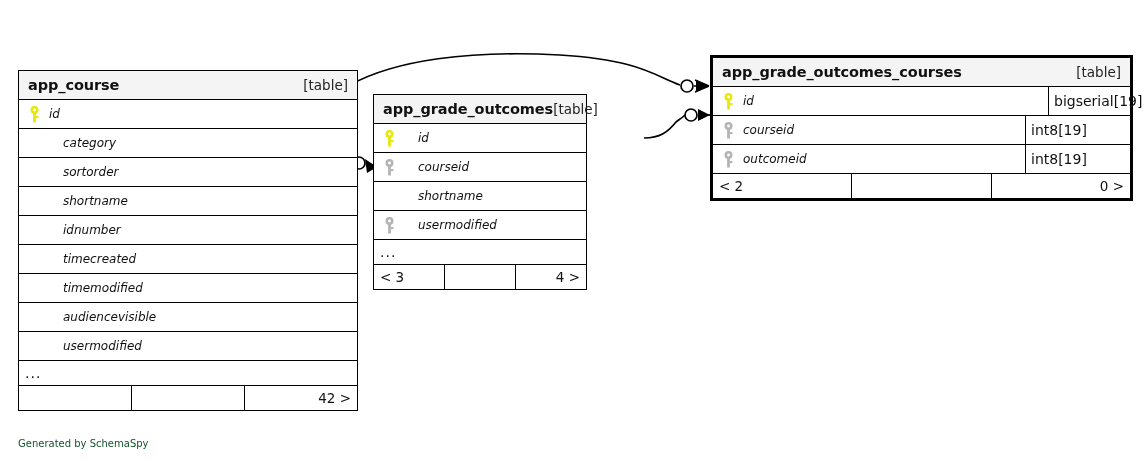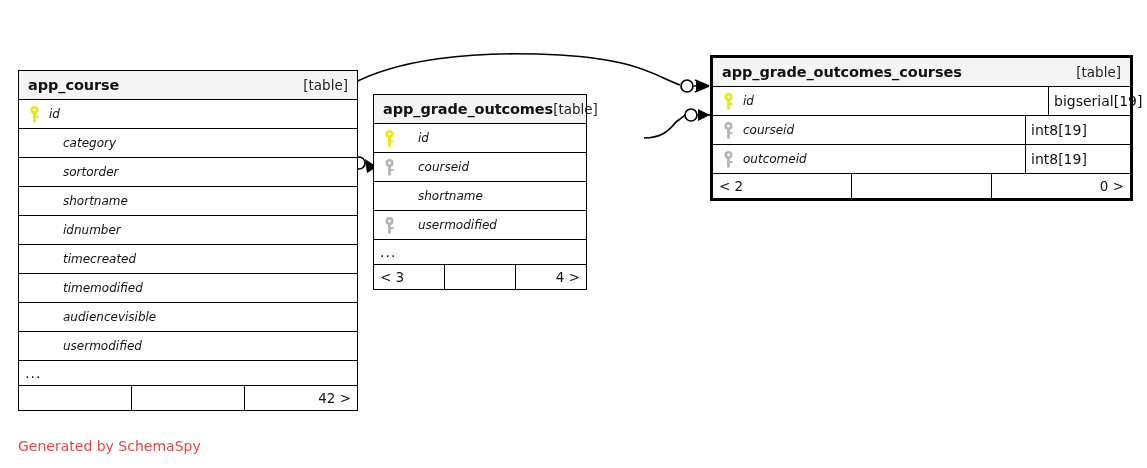--- a/index.html
+++ b/index.html
@@ -64,21 +64,21 @@
     font-size:13.5px;color:#111;display:flex;align-items:center;
     padding:0 6px;white-space:nowrap;
   }
   .foot-cell:last-child{border-right:none;justify-content:flex-end;}
   .foot-cell.left{justify-content:flex-start;}
 
   .keyicon{display:block;}
 
   #credit{
     position:absolute;left:18px;top:438px;z-index:4;
-    font-size:14px;color:#ef4444;white-space:nowrap;
+    font-size:10px;color:#14532d;white-space:nowrap;
   }
 </style>
 </head>
 <body>
 
 <div id="canvas">
 
   <svg id="edges" viewBox="0 0 1147 468" xmlns="http://www.w3.org/2000/svg">
     <g fill="none" stroke="#000000" stroke-width="1.7">
 

